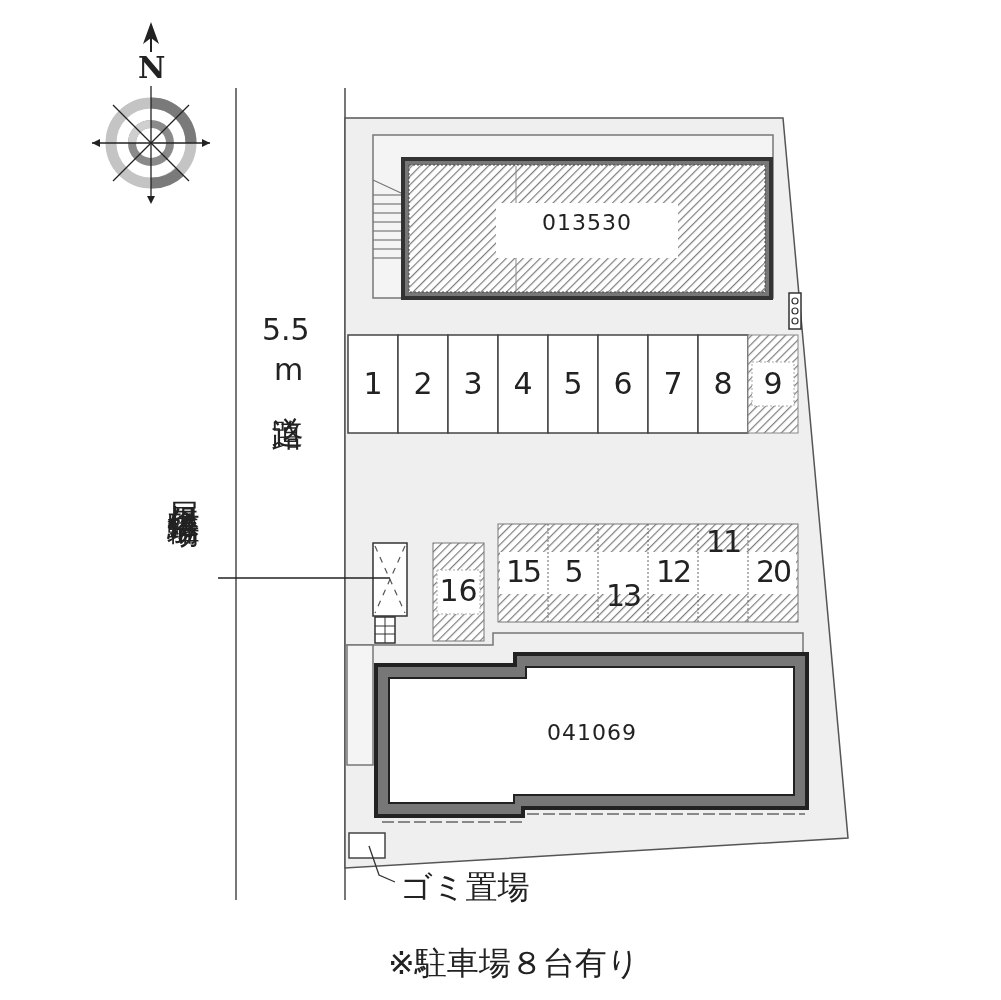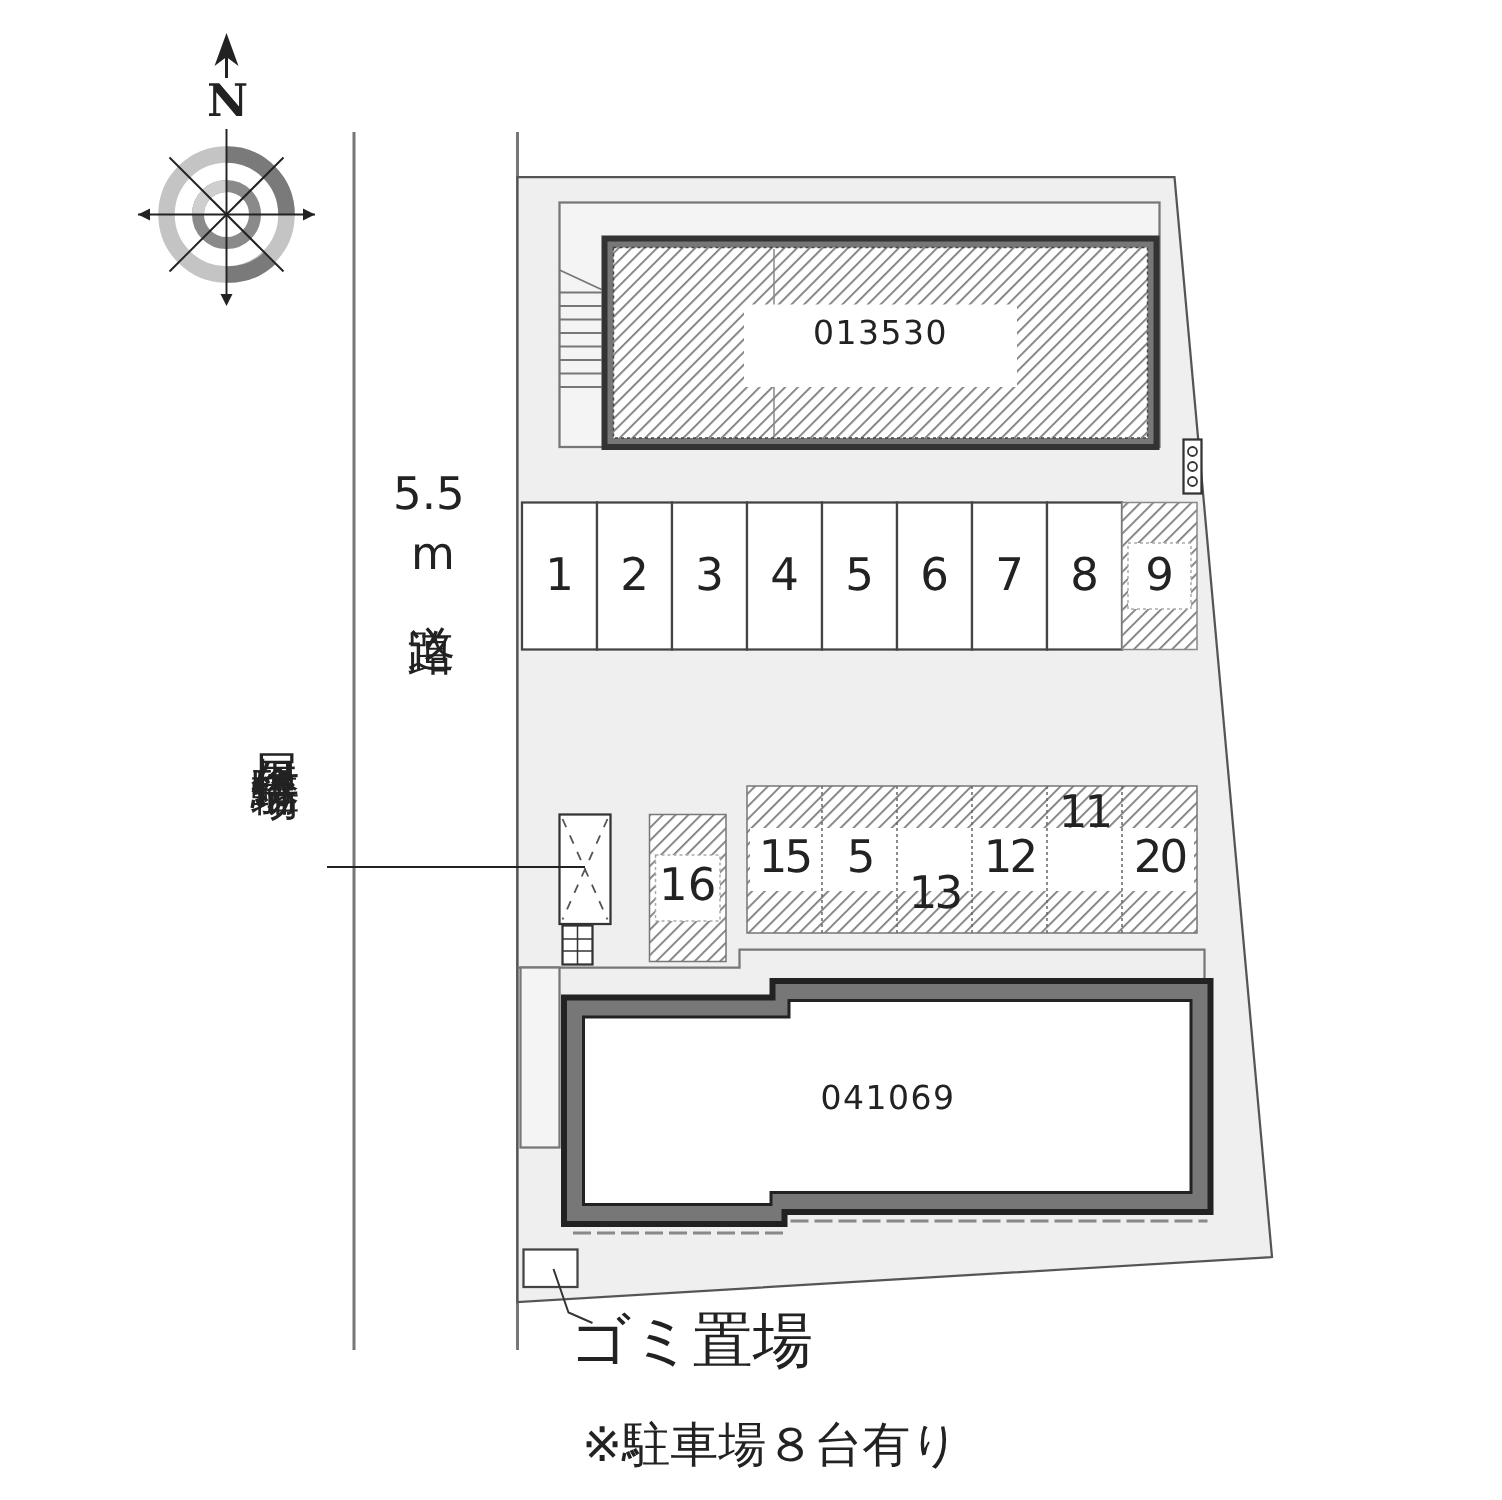--- a/index.html
+++ b/index.html
@@ -155,15 +155,15 @@
 <div class="slot-num" style="left:748px; top:366px; width:50px;">9</div>
 
 <div class="slot-num" style="left:433px; top:573px; width:51px;">16</div>
 <div class="slot-num" style="left:498px; top:554px; width:50px; letter-spacing:-2px;">15</div>
 <div class="slot-num" style="left:548px; top:554px; width:50px; letter-spacing:-2px;">5</div>
 <div class="slot-num" style="left:598px; top:554px; width:50px; letter-spacing:-2px;margin-top:24px;">13</div>
 <div class="slot-num" style="left:648px; top:554px; width:50px; letter-spacing:-2px;">12</div>
 <div class="slot-num" style="left:698px; top:524px; width:50px; letter-spacing:-2px;">11</div>
 <div class="slot-num" style="left:748px; top:554px; width:50px; letter-spacing:-2px;">20</div>
 
-<div class="lbl" style="left:380px; top:866px; font-size:40px;">ゴミ置場</div>
+<div class="lbl" style="left:400px; top:866px; font-size:32px;">ゴミ置場</div>
 
 <div class="lbl" style="left:388px; top:942px; font-size:32px;">※駐車場８台有り</div>
 
 </body></html>

